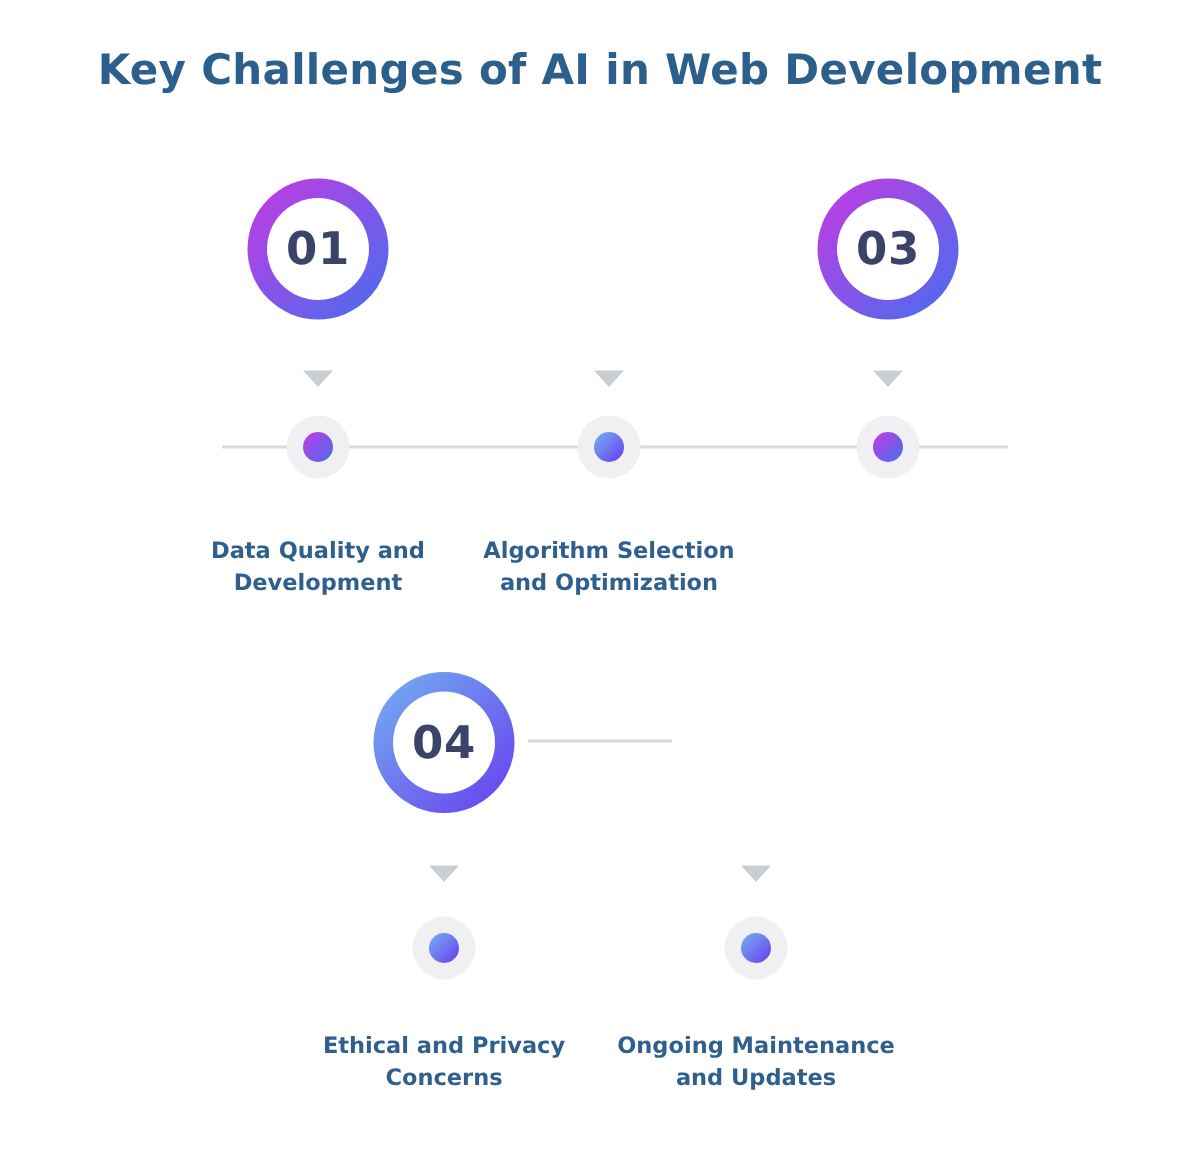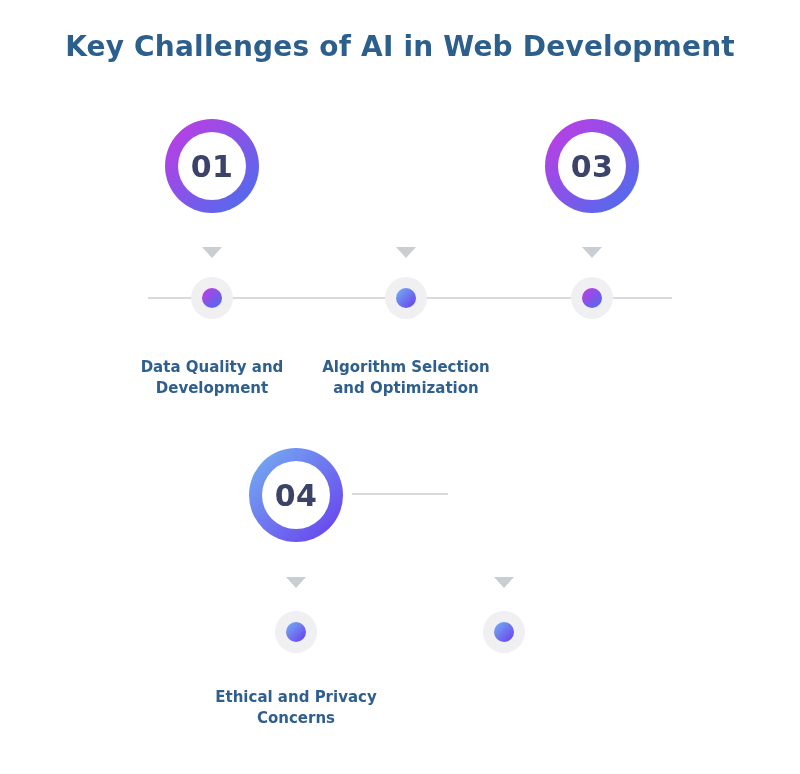--- a/index.html
+++ b/index.html
@@ -170,14 +170,16 @@
 
   <div class="dot d4">
     <div class="dot-inner grad-b"></div>
   </div>
   <div class="dot d5">
     <div class="dot-inner grad-b"></div>
   </div>
 
   <div class="step-label l4">Ethical and Privacy
 Concerns</div>
+  <div class="step-label l5">Ongoing Maintenance
+and Updates</div>
 
 </div>
 
 </body></html>

